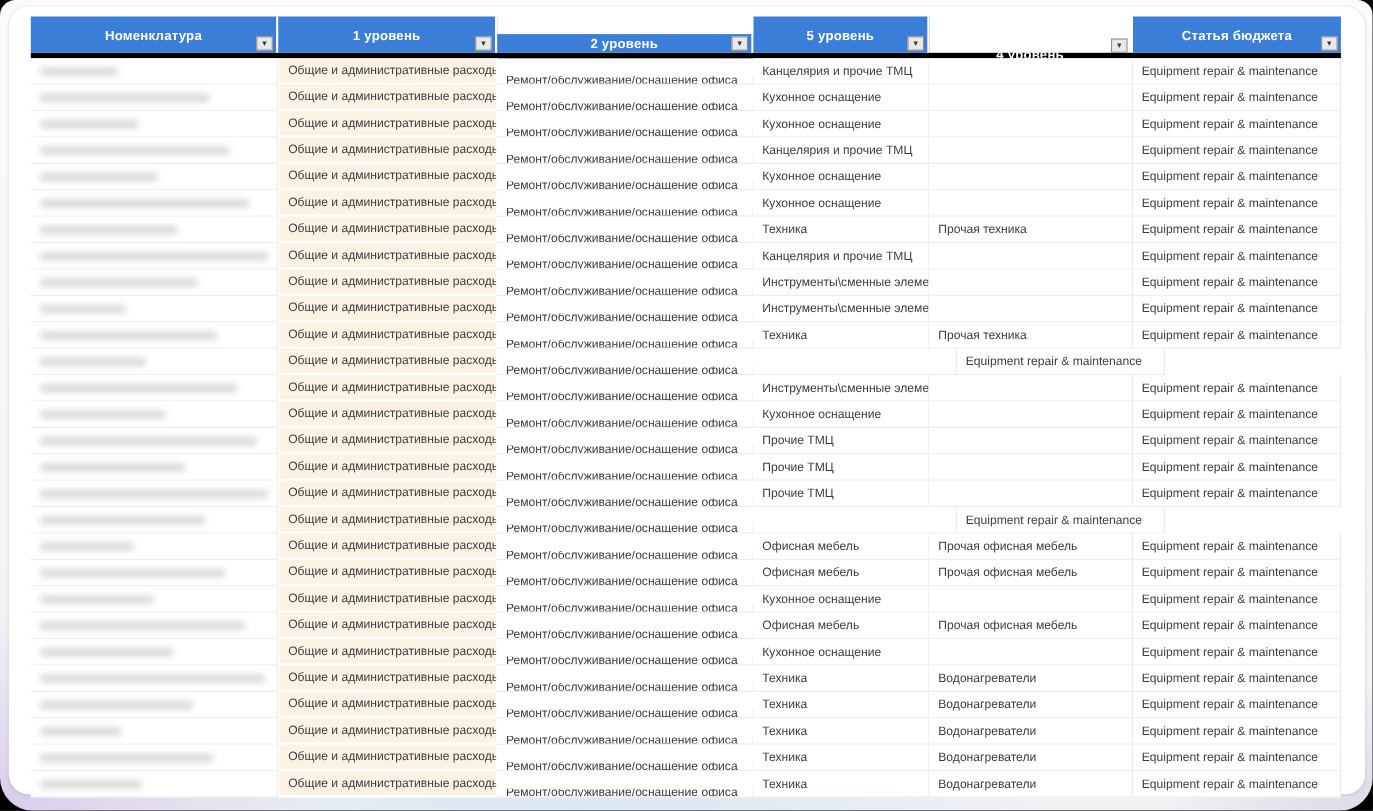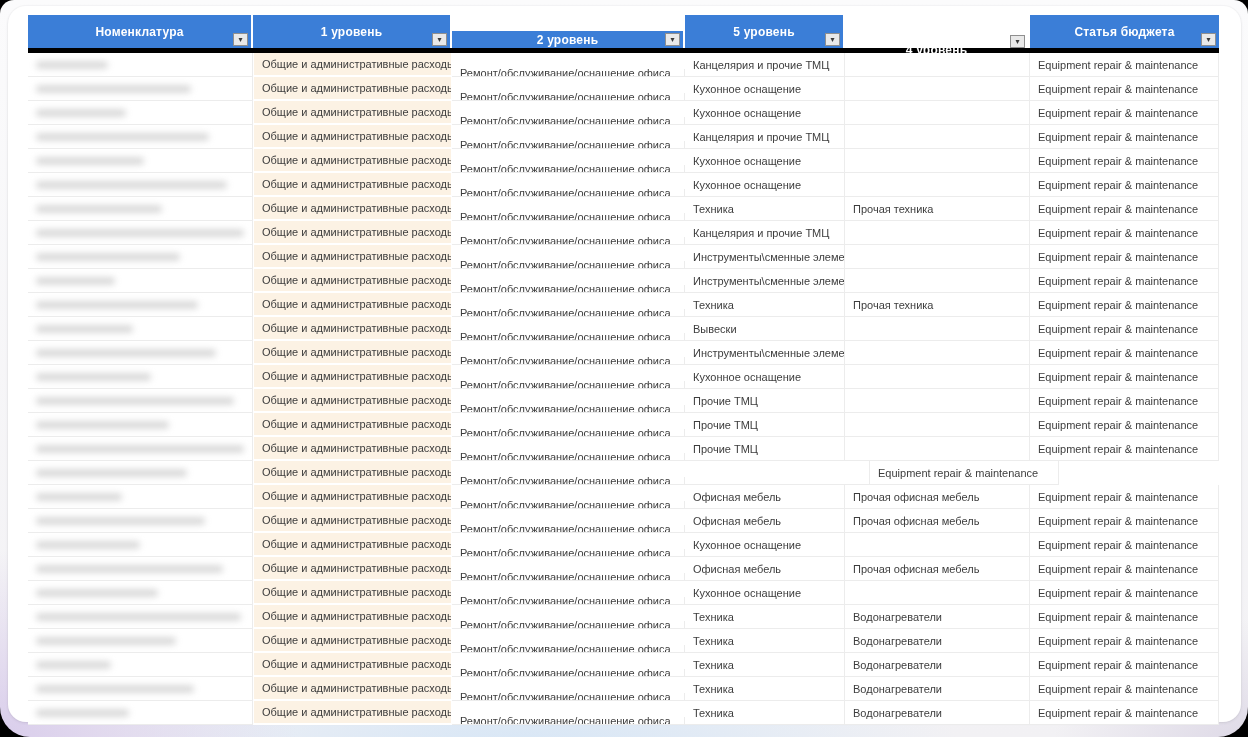--- a/index.html
+++ b/index.html
@@ -203,21 +203,20 @@
     <div class="td c3">Техника</div>
     <div class="td c4">Прочая техника</div>
     <div class="td c5">Equipment repair &amp; maintenance</div>
   </div>
           <div class="tr">
     <div class="td c0">
       <span class="blur-bar" style="width: 97px;"></span>
     </div>
     <div class="td c1 cream">Общие и административные расходы</div>
     <div class="td c2">Ремонт/обслуживание/оснащение офиса</div>
-    <div class="td c3">Вывески</div>
     <div class="td c4"></div>
     <div class="td c5">Equipment repair &amp; maintenance</div>
   </div>
           <div class="tr">
     <div class="td c0">
       <span class="blur-bar" style="width: 180px;"></span>
     </div>
     <div class="td c1 cream">Общие и административные расходы</div>
     <div class="td c2">Ремонт/обслуживание/оснащение офиса</div>
     <div class="td c3">Инструменты\сменные элементы</div>

